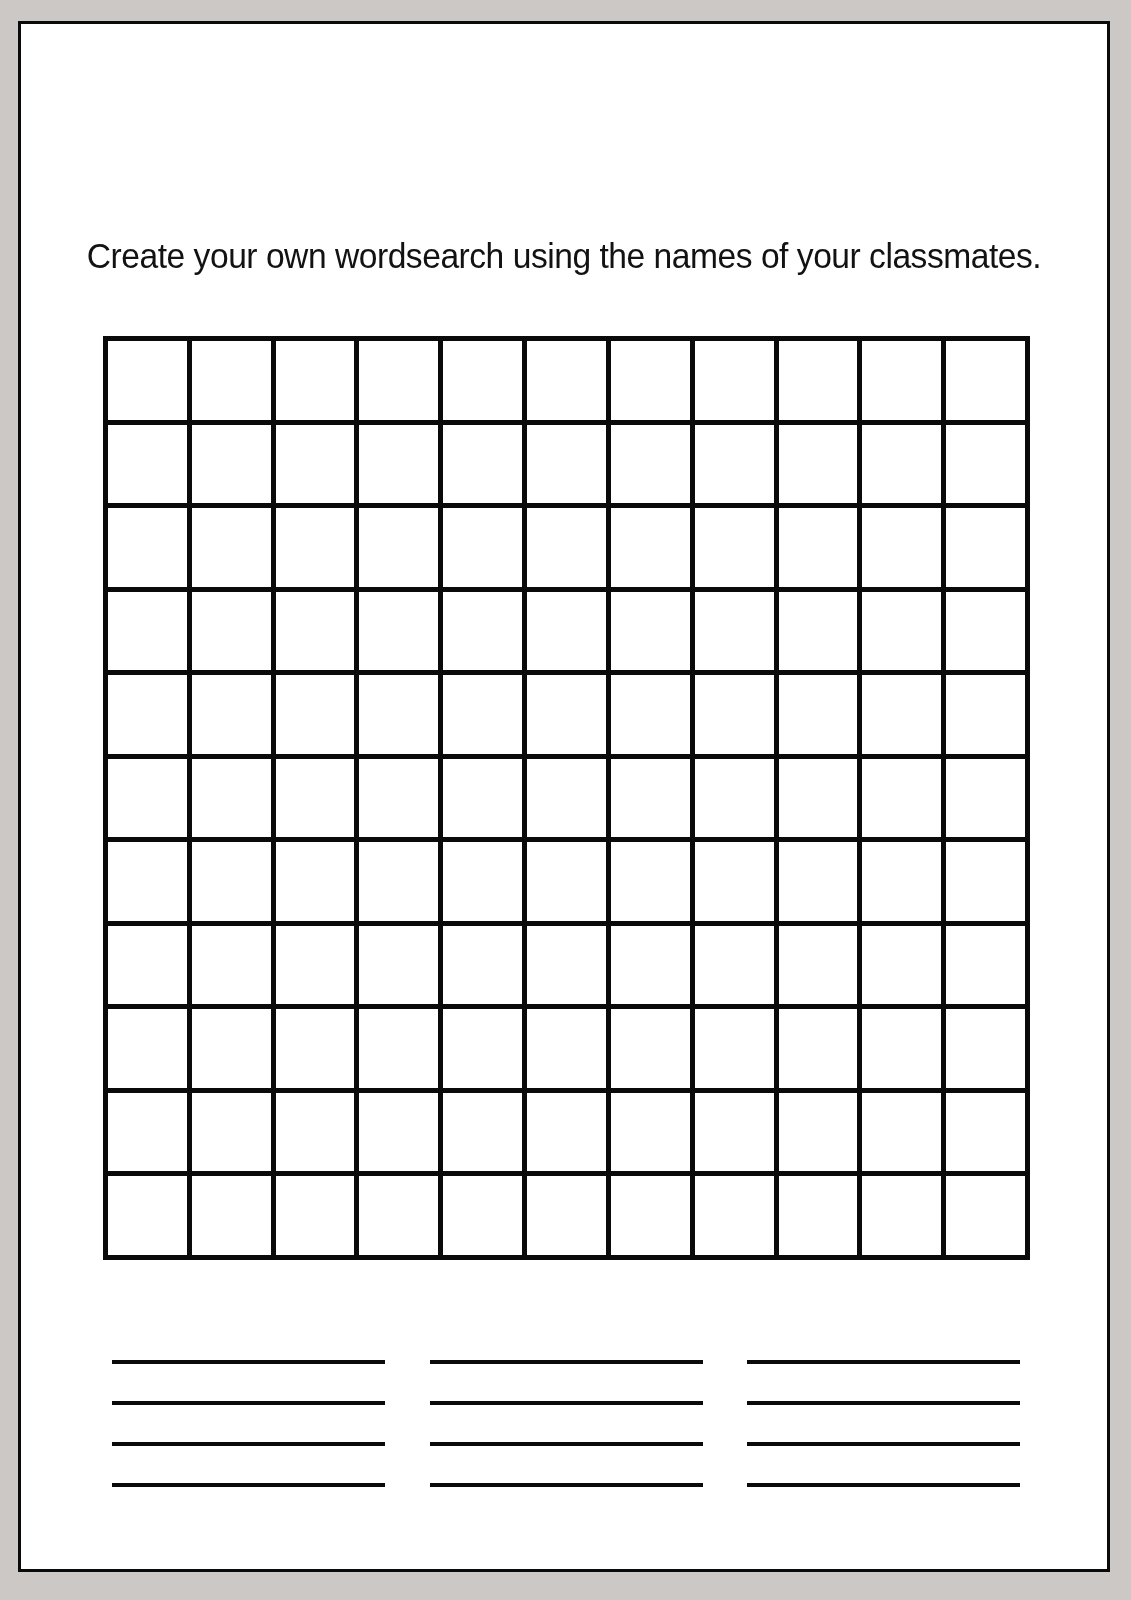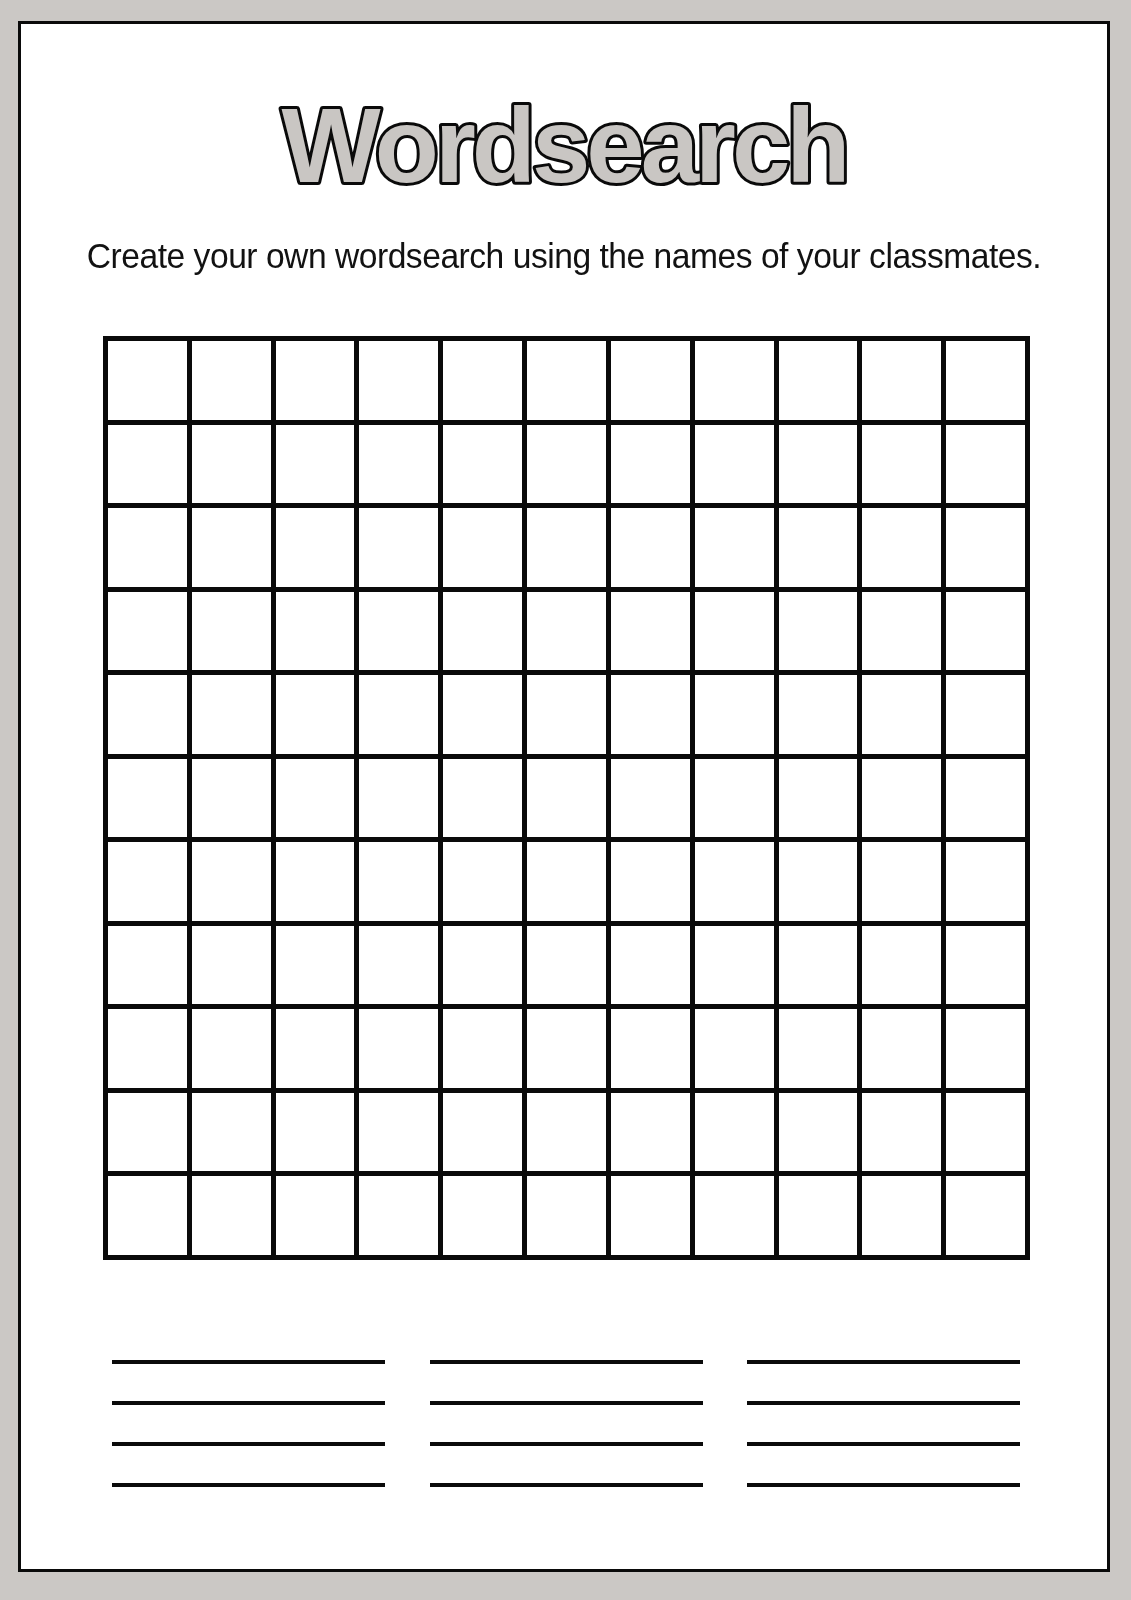--- a/index.html
+++ b/index.html
@@ -81,25 +81,20 @@
   }
   .answer-line:last-child {
     margin-bottom: 0;
   }
 </style>
 </head>
 <body style="--bg: #cbc8c5; --page: #ffffff; --line: #0a0a0a;">
 
 <div class="page">
 
-  <div class="title-wrap">
-    <svg class="title-svg" width="820" height="132" viewBox="0 0 820 132">
-      <text x="410" y="100" text-anchor="middle" font-family="Liberation Sans, sans-serif" font-weight="bold" font-size="105" letter-spacing="-4" stroke-width="6" stroke-linejoin="round" paint-order="stroke" fill="#c9c6c3" stroke="#0a0a0a">Wordsearch</text>
-    </svg>
-  </div>
 
   <div class="instruction">Create your own wordsearch using the names of your classmates.</div>
 
   <div class="grid" style="grid-template-columns: repeat(11, 1fr); grid-template-rows: repeat(11, 1fr);">
       <div class="cell"></div>
       <div class="cell"></div>
       <div class="cell"></div>
       <div class="cell"></div>
       <div class="cell"></div>
       <div class="cell"></div>

